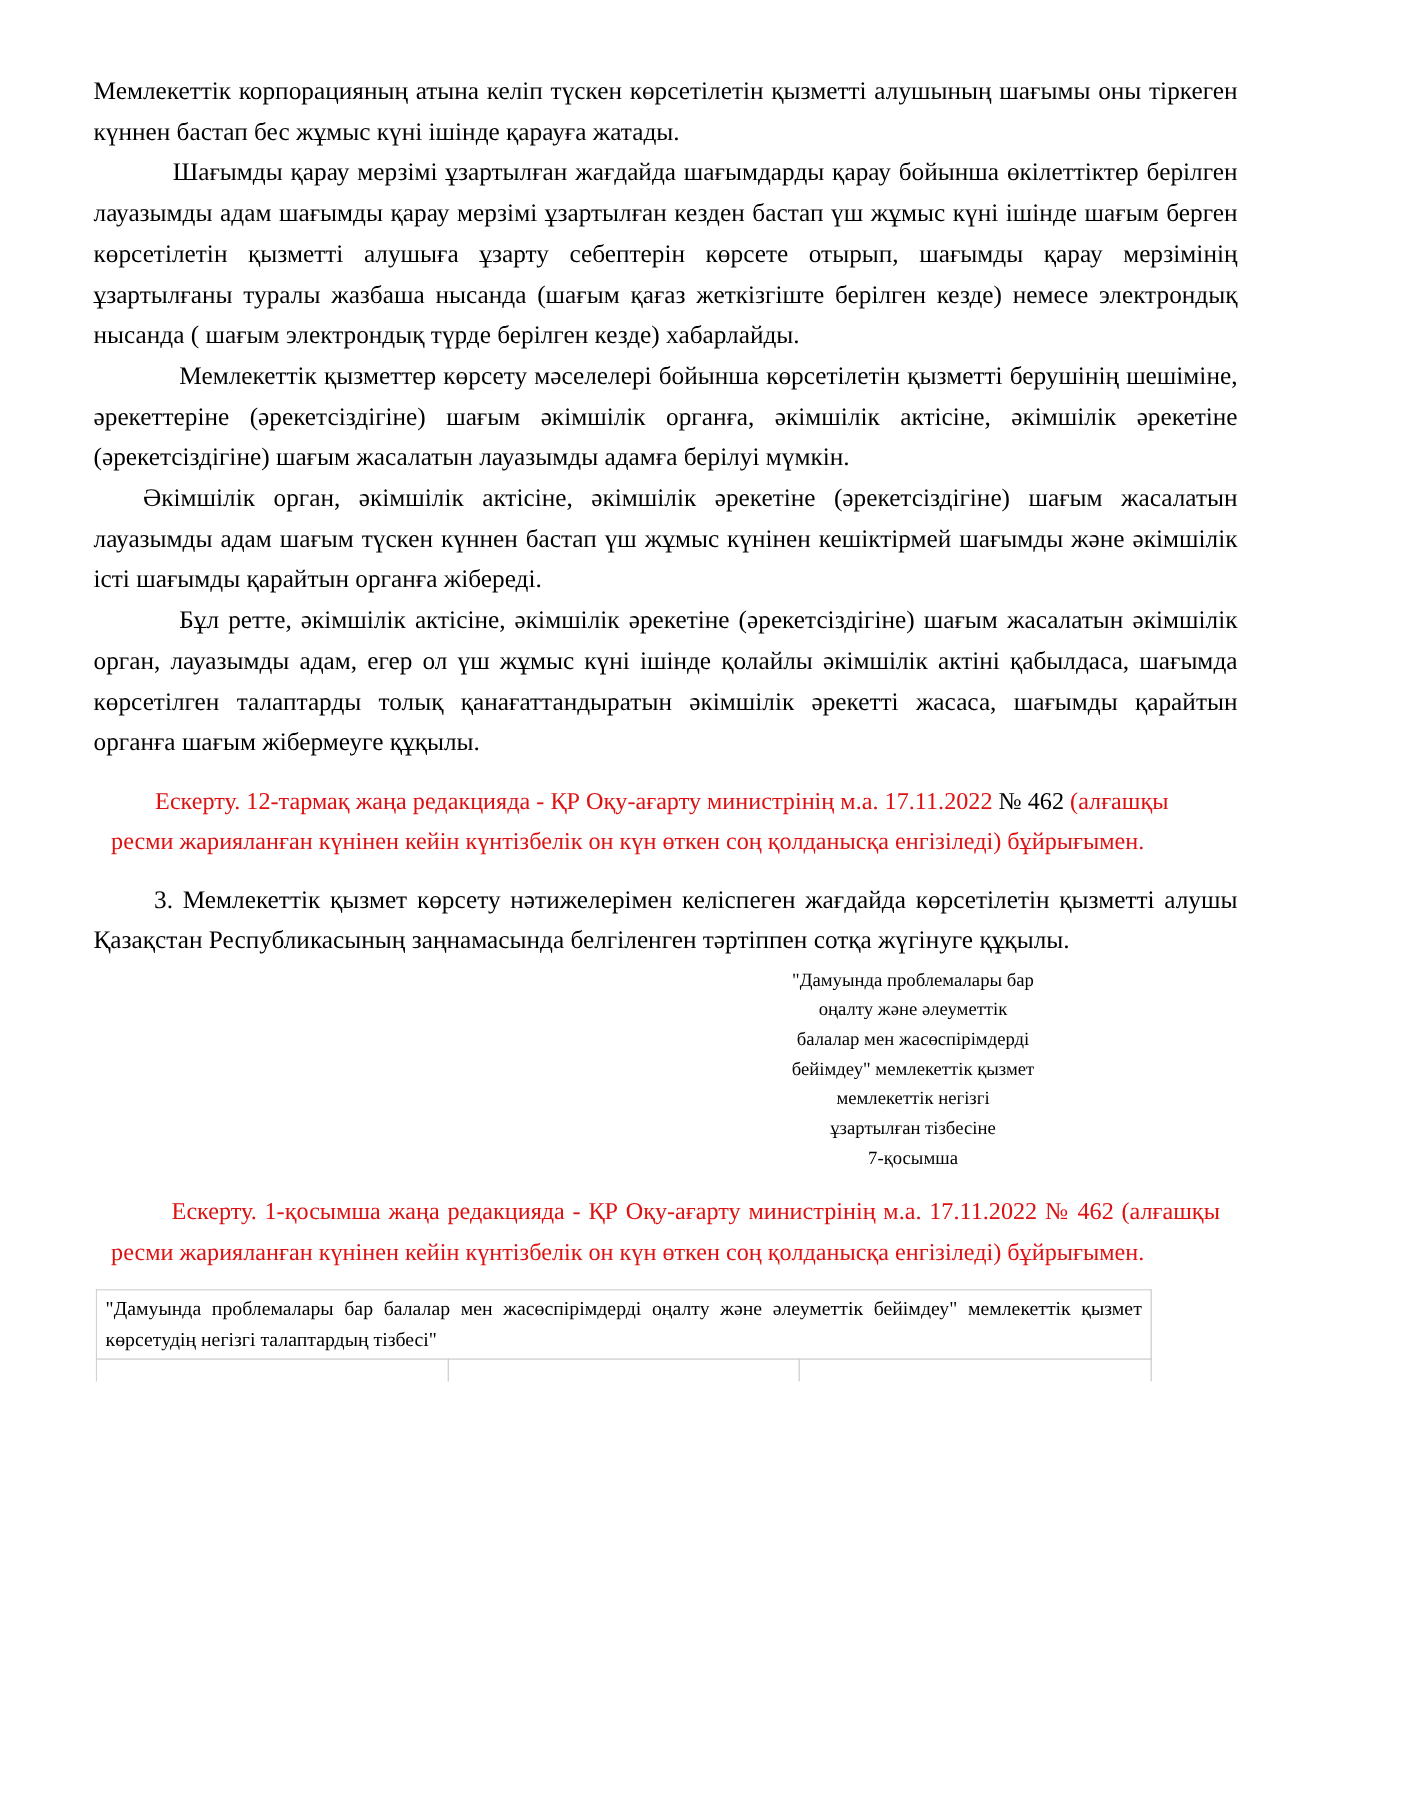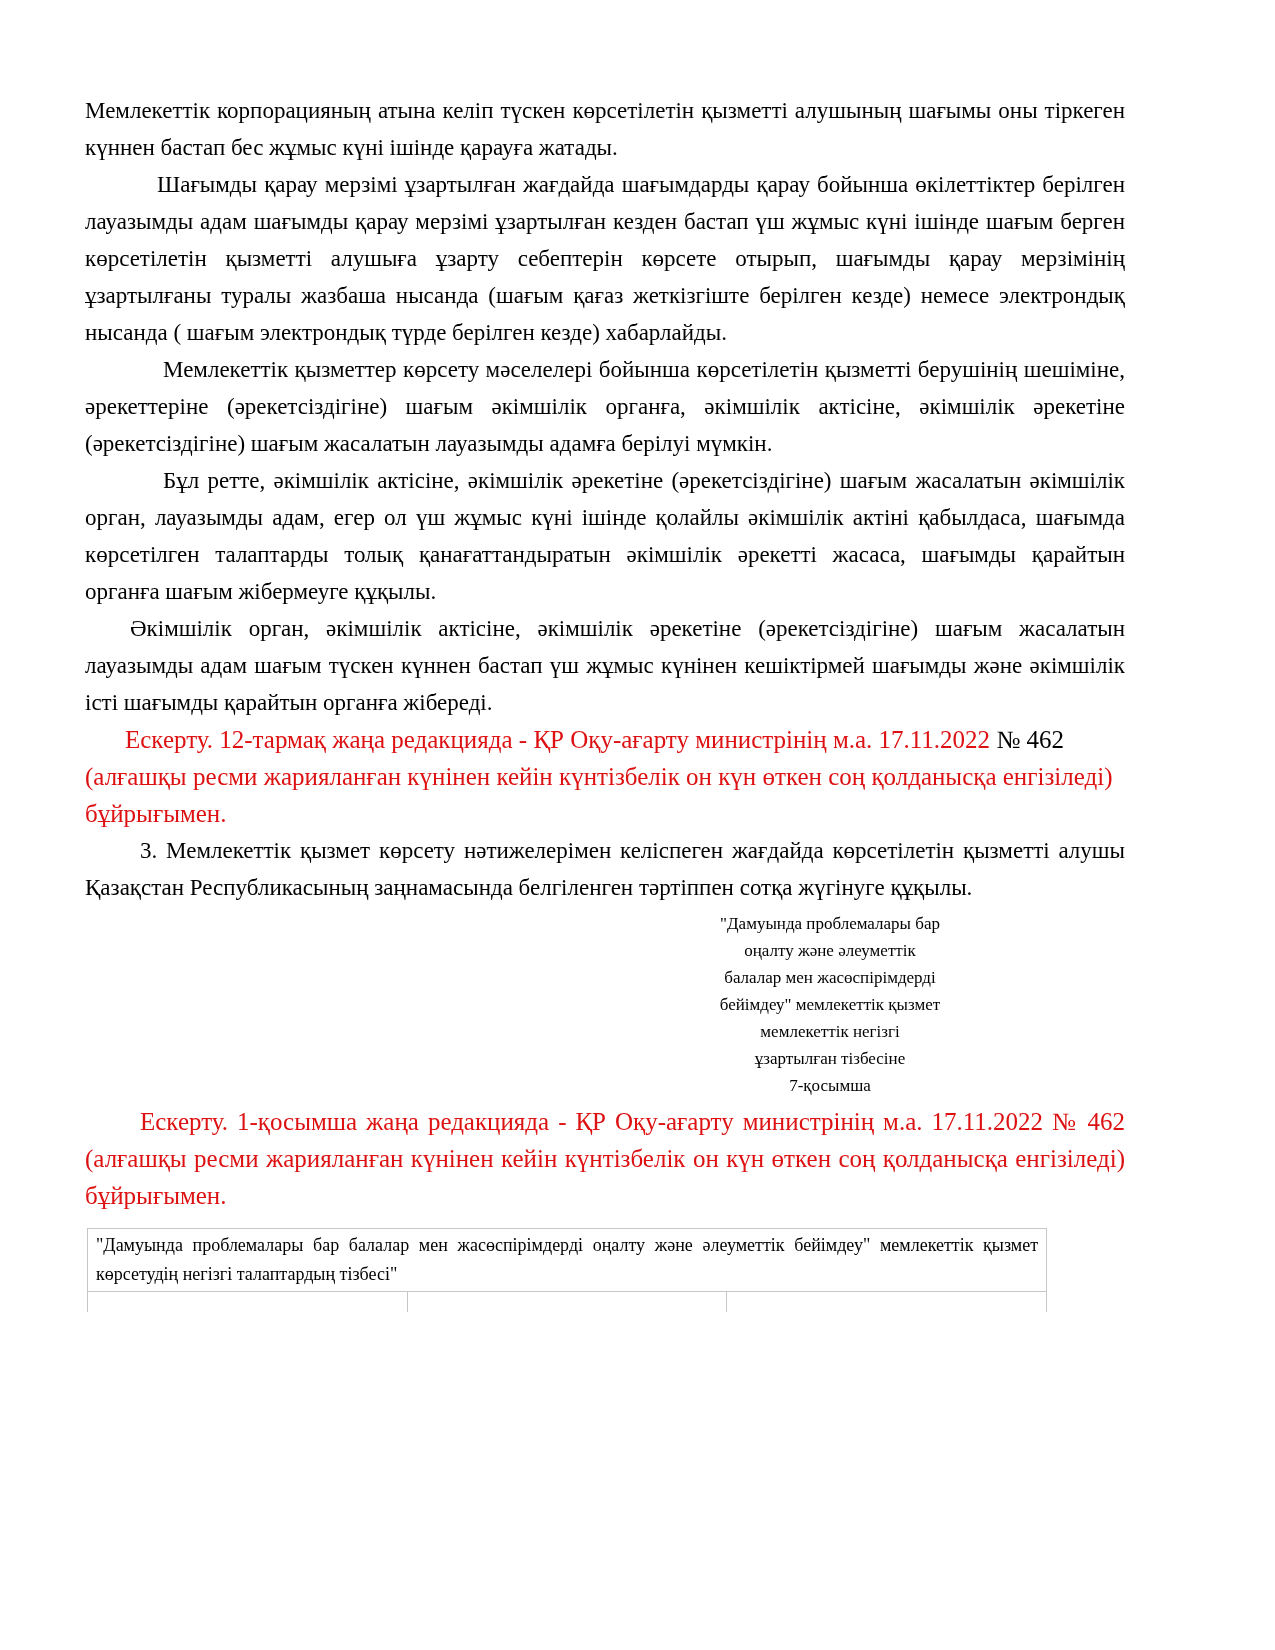--- a/index.html
+++ b/index.html
@@ -9,36 +9,36 @@
     --bg:#ffffff;
   }
   html,body{margin:0;padding:0;}
   body{
     width:1275px;height:1650px;overflow:hidden;
     background:var(--bg);
     font-family:"Liberation Serif","DejaVu Serif",serif;
     color:var(--ink);
   }
   .page{
-    position:absolute;left:85px;top:92px;width:1040px;
+    position:absolute;left:85px;top:64px;width:1040px;
   }
   p.body-par{
     margin:0;
     font-size:23px;line-height:37px;
     text-align:justify;
     color:var(--ink);
   }
   .ind-40{text-indent:40px;}
   .ind-45{text-indent:45px;}
   .ind-55{text-indent:55px;}
   .ind-72{text-indent:72px;}
   .ind-78{text-indent:78px;}
   p.note{
-    margin:0;
-    font-size:25px;line-height:37px;
+    margin:16px;
+    font-size:22px;line-height:37px;
     color:var(--red);
     text-align:left;
   }
   p.note.justified{text-align:justify;}
   p.note .black{color:var(--ink);}
   .appendix{
     width:360px;
     margin:4px 115px 4px auto;
     text-align:center;
     font-size:17px;line-height:27px;
@@ -68,23 +68,23 @@
 
 <div class="page">
 
   <p class="body-par">Мемлекеттік корпорацияның атына келіп түскен көрсетілетін қызметті алушының шағымы оны тіркеген күннен бастап бес жұмыс күні ішінде қарауға жатады.</p>
 
 
   <p class="body-par ind-72">Шағымды қарау мерзімі ұзартылған жағдайда шағымдарды қарау бойынша өкілеттіктер берілген лауазымды адам шағымды қарау мерзімі ұзартылған кезден бастап үш жұмыс күні ішінде шағым берген көрсетілетін қызметті алушыға ұзарту себептерін көрсете отырып, шағымды қарау мерзімінің ұзартылғаны туралы жазбаша нысанда (шағым қағаз жеткізгіште берілген кезде) немесе электрондық нысанда ( шағым электрондық түрде берілген кезде) хабарлайды.</p>
 
   <p class="body-par ind-78">Мемлекеттік қызметтер көрсету мәселелері бойынша көрсетілетін қызметті берушінің шешіміне, әрекеттеріне (әрекетсіздігіне) шағым әкімшілік органға, әкімшілік актісіне, әкімшілік әрекетіне (әрекетсіздігіне) шағым жасалатын лауазымды адамға берілуі мүмкін.</p>
 
+  <p class="body-par ind-45">Әкімшілік орган, әкімшілік актісіне, әкімшілік әрекетіне (әрекетсіздігіне) шағым жасалатын лауазымды адам шағым түскен күннен бастап үш жұмыс күнінен кешіктірмей шағымды және әкімшілік істі шағымды қарайтын органға жібереді.</p>
+
   <p class="body-par ind-78">Бұл ретте, әкімшілік актісіне, әкімшілік әрекетіне (әрекетсіздігіне) шағым жасалатын әкімшілік орган, лауазымды адам, егер ол үш жұмыс күні ішінде қолайлы әкімшілік актіні қабылдаса, шағымда көрсетілген талаптарды толық қанағаттандыратын әкімшілік әрекетті жасаса, шағымды қарайтын органға шағым жібермеуге құқылы.</p>
-
-  <p class="body-par ind-45">Әкімшілік орган, әкімшілік актісіне, әкімшілік әрекетіне (әрекетсіздігіне) шағым жасалатын лауазымды адам шағым түскен күннен бастап үш жұмыс күнінен кешіктірмей шағымды және әкімшілік істі шағымды қарайтын органға жібереді.</p>
 
   <p class="note ind-40"><span>Ескерту. 12-тармақ жаңа редакцияда - ҚР Оқу-ағарту министрінің м.а. 17.11.2022 </span><span class="black">№ 462 </span><span>(алғашқы ресми жарияланған күнінен кейін күнтізбелік он күн өткен соң қолданысқа енгізіледі) бұйрығымен.</span></p>
 
   <p class="body-par ind-55">3. Мемлекеттік қызмет көрсету нәтижелерімен келіспеген жағдайда көрсетілетін қызметті алушы Қазақстан Республикасының заңнамасында белгіленген тәртіппен сотқа жүгінуге құқылы.</p>
 
   <div class="appendix">
     <div>"Дамуында проблемалары бар</div>
     <div>оңалту және әлеуметтік</div>
     <div>балалар мен жасөспірімдерді</div>
     <div>бейімдеу" мемлекеттік қызмет</div>

